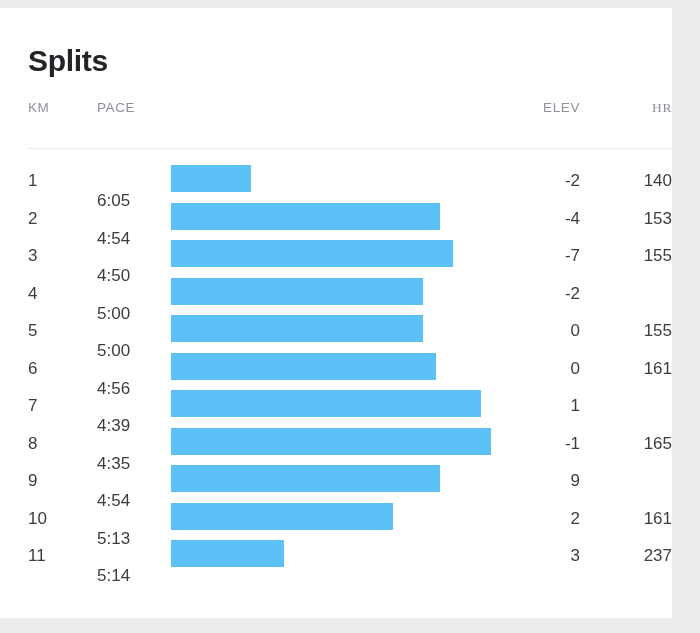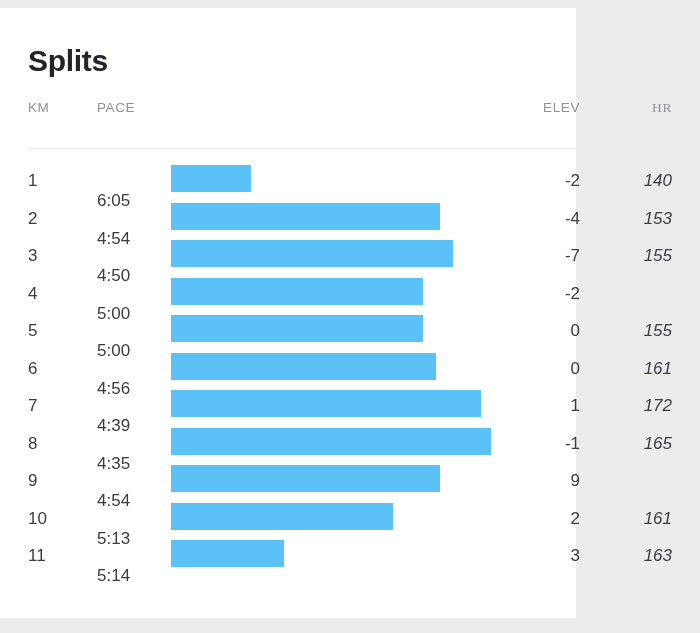--- a/index.html
+++ b/index.html
@@ -10,21 +10,21 @@
     width: 700px;
     height: 633px;
     background: #ececed;
     font-family: "Liberation Sans", sans-serif;
     overflow: hidden;
   }
   #splits-card {
     position: absolute;
     left: 0;
     top: 8px;
-    width: 576px;
+    width: 672px;
     height: 610px;
     background: #ffffff;
     box-sizing: border-box;
   }
   #card-title {
     position: absolute;
     left: 28px;
     top: 36px;
     font-size: 30px;
     font-weight: bold;
@@ -74,21 +74,21 @@
     position: absolute;
     font-size: 17px;
     color: #3b3d42;
     top: 16px;
     line-height: 1;
     white-space: nowrap;
   }
   .cell-km   { left: 28px; }
   .cell-pace { left: 97px; margin-top: 20px; }
   .cell-elev { left: 440px; width: 140px; text-align: right; }
-  .cell-hr   { left: 532px; width: 140px; text-align: right; font-style: italic; }
+  .cell-hr   { left: 532px; width: 140px; text-align: right; }
 
   .bar-track {
     position: absolute;
     left: 171px;
     top: 9px;
     width: 330px;
     height: 27px;
   }
   .bar {
     height: 27px;
@@ -166,21 +166,20 @@
         <div class="cell cell-elev">0</div>
         <div class="cell cell-hr">161</div>
       </div>
       <div class="split-row">
         <div class="cell cell-km">7</div>
         <div class="cell cell-pace">4:39</div>
         <div class="bar-track">
           <div class="bar" style="width: 310px; background: rgb(92, 193, 247);"></div>
         </div>
         <div class="cell cell-elev">1</div>
-        <div class="cell cell-hr">172</div>
       </div>
       <div class="split-row">
         <div class="cell cell-km">8</div>
         <div class="cell cell-pace">4:35</div>
         <div class="bar-track">
           <div class="bar" style="width: 320px; background: rgb(92, 193, 247);"></div>
         </div>
         <div class="cell cell-elev">-1</div>
         <div class="cell cell-hr">165</div>
       </div>
@@ -201,17 +200,17 @@
         <div class="cell cell-elev">2</div>
         <div class="cell cell-hr">161</div>
       </div>
       <div class="split-row">
         <div class="cell cell-km">11</div>
         <div class="cell cell-pace">5:14</div>
         <div class="bar-track">
           <div class="bar" style="width: 113px; background: rgb(92, 193, 247);"></div>
         </div>
         <div class="cell cell-elev">3</div>
-        <div class="cell cell-hr">163</div>
+        <div class="cell cell-hr">237</div>
       </div>
     </div>
 
 </div>
 
 </body></html>

